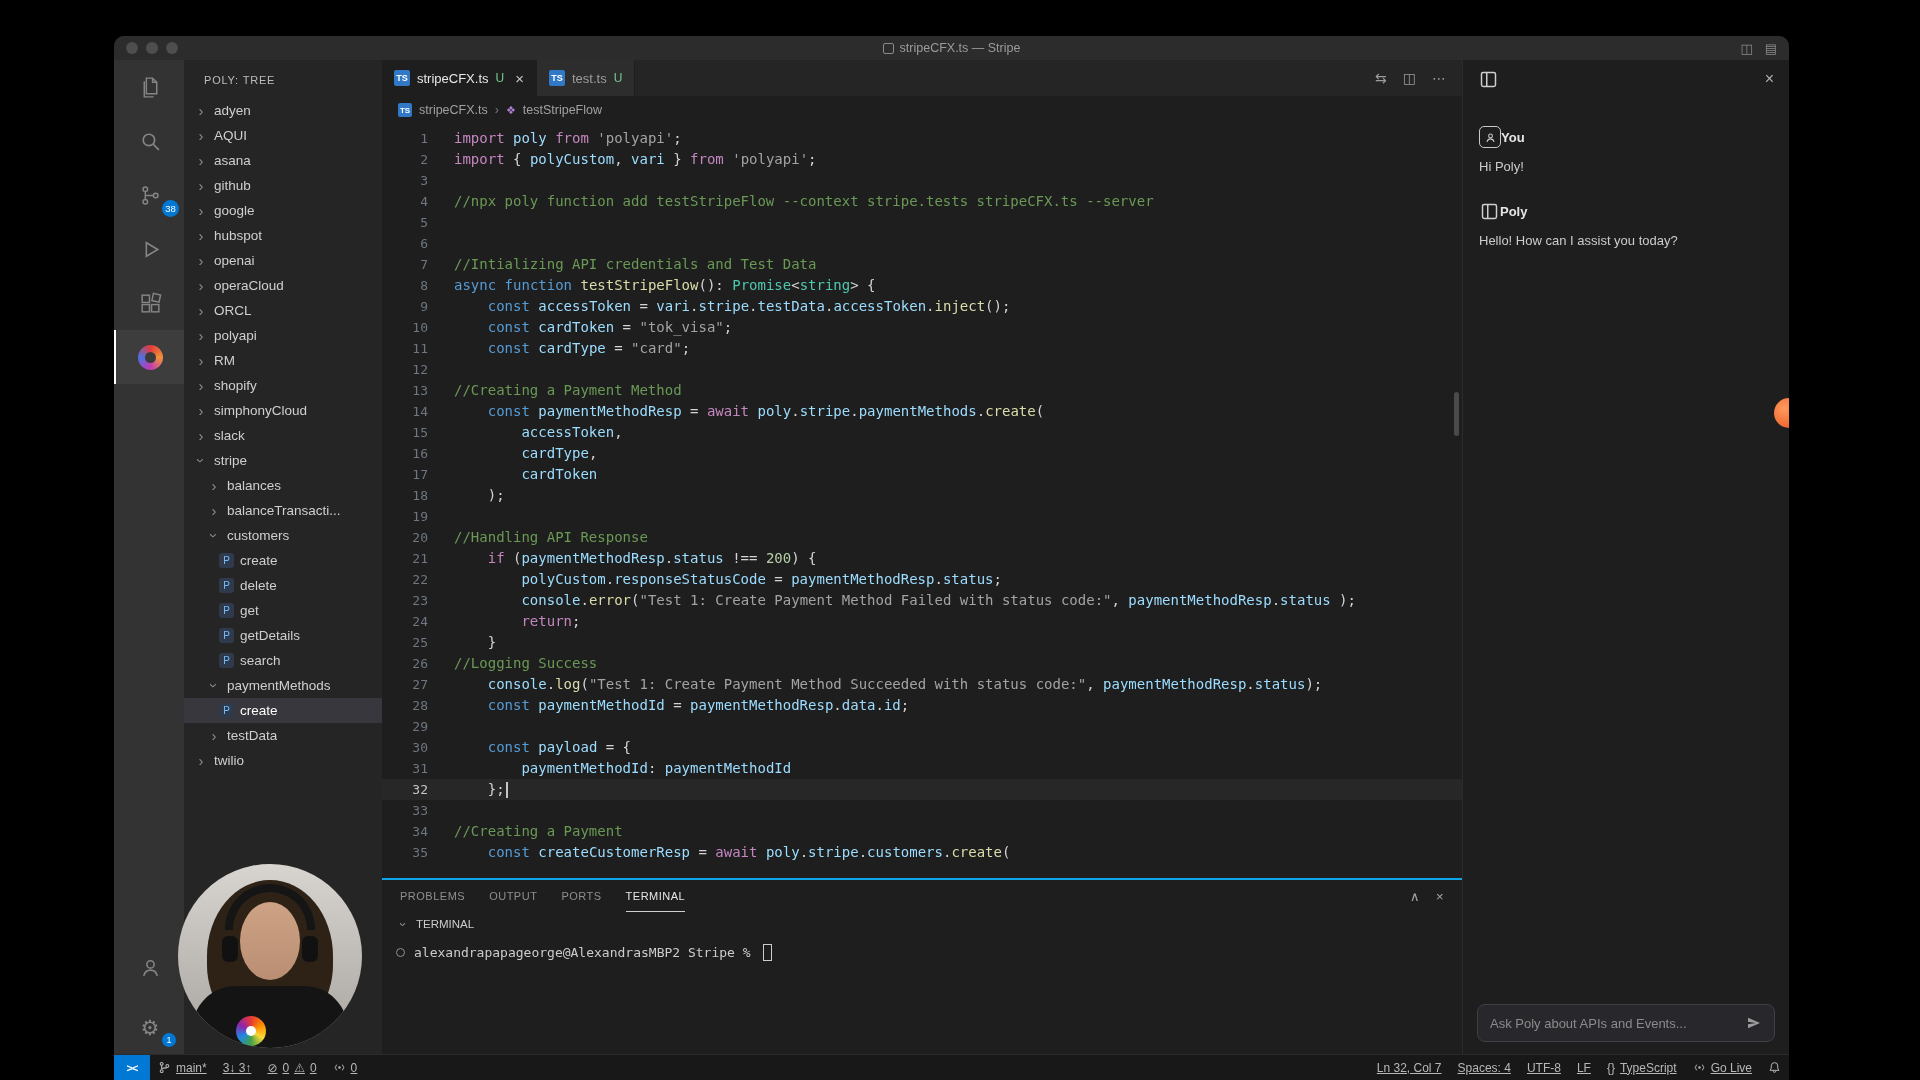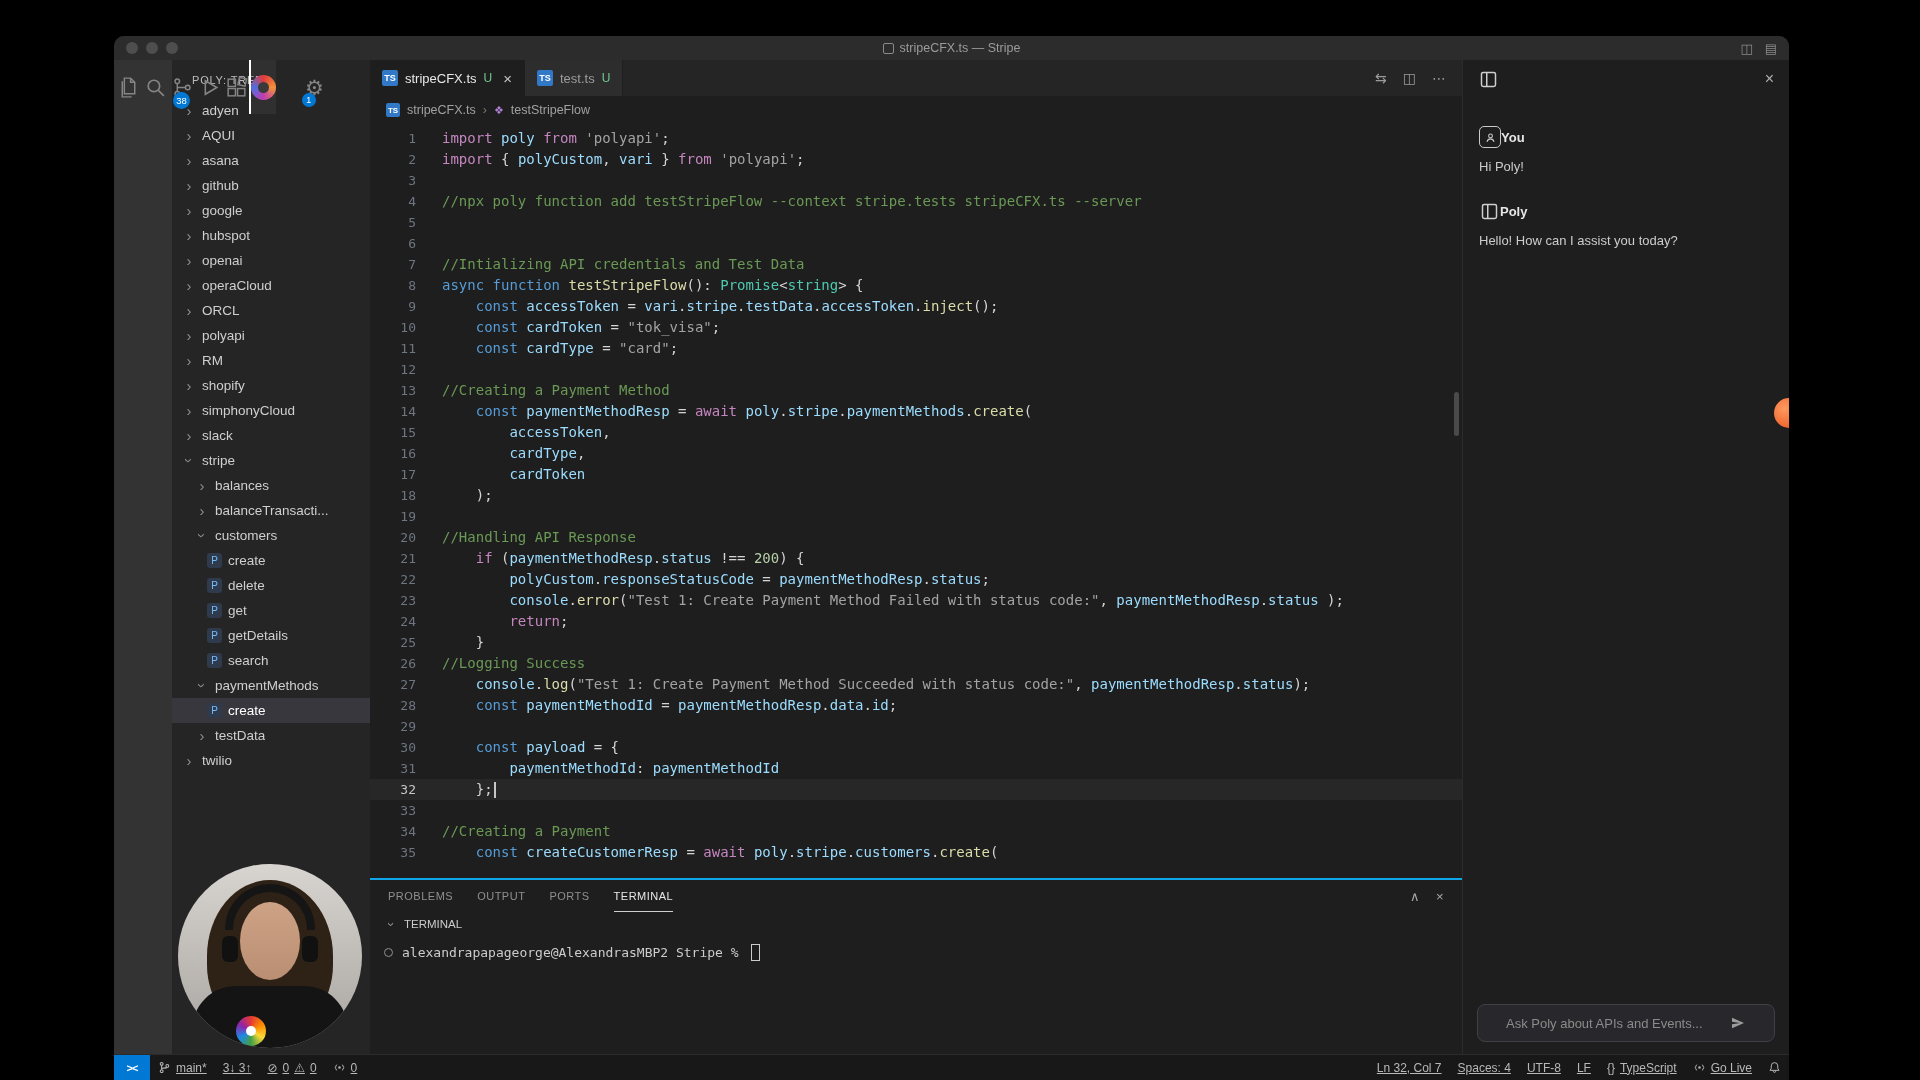--- a/index.html
+++ b/index.html
@@ -17,21 +17,21 @@
   .tl { width:12px; height:12px; border-radius:50%; background:#4e4e4e; }
   .wtitle { margin:0 auto; display:flex; align-items:center; gap:6px; color:#9b9b9b; font-size:12.5px; }
   .title-doc { width:11px; height:11px; border:1px solid #8a8a8a; border-radius:2px; }
   .titlebar-right { position:absolute; right:12px; top:0; height:100%; display:flex; align-items:center; gap:12px;
                     color:#8a8a8a; font-size:13px; }
 
   
   .body { flex:1; display:flex; min-height:0; position:relative; }
 
   
-  .activitybar { width:58px; background:#333333; display:flex; flex-direction:row; flex:none; }
+  .activitybar { width:70px; background:#333333; display:flex; flex-direction:column; flex:none; }
   .act-item { position:relative; height:54px; display:flex; align-items:center; justify-content:center;
               color:#858585; border-left:2px solid transparent; cursor:pointer; }
   .act-item svg { width:25px; height:25px; }
   .act-item.active { color:#ffffff; border-left-color:#ffffff; background:rgba(255,255,255,.05); }
   .act-bottom { margin-top:auto; margin-bottom:6px; }
   .scm-badge { position:absolute; right:5px; bottom:5px; min-width:17px; height:17px; padding:0 3px;
                border-radius:9px; background:#0078d4; color:#fff; font-size:9.5px;
                display:flex; align-items:center; justify-content:center; }
   .gear-badge { position:absolute; right:8px; bottom:7px; width:14px; height:14px; border-radius:50%;
                 background:#0078d4; color:#fff; font-size:9px; display:flex; align-items:center; justify-content:center; }
@@ -103,21 +103,21 @@
   .chat { width:327px; flex:none; border-left:1px solid #2b2b2b; background:#1e1e1e; position:relative;
           display:flex; flex-direction:column; }
   .chat-head { height:38px; flex:none; display:flex; align-items:center; padding:0 15px; }
   .chat-close { margin-left:auto; color:#b0b0b0; font-size:16px; cursor:pointer; }
   .chat-body { padding:28px 16px 0; }
   .msg-head { display:flex; align-items:center; color:#e6e6e6; font-size:13px; font-weight:bold; margin-bottom:11px; }
   .you-avatar { width:22px; height:22px; border:1.4px solid #c9c9c9; border-radius:5px;
                 display:flex; align-items:center; justify-content:center; }
   .msg-text { color:#cccccc; font-size:13px; margin-bottom:27px; }
   .chat-input { position:absolute; left:14px; right:14px; bottom:12px; height:38px; border:1px solid #3f3f46;
-                border-radius:8px; background:#28282c; display:flex; align-items:center; padding:0 28px; gap:8px; }
+                border-radius:8px; background:#28282c; display:flex; align-items:center; padding:0 12px; gap:8px; }
   .chat-input input { flex:1; background:transparent; border:none; outline:none; color:#bdbdbd; font-size:13px;
                       font-family:"Liberation Sans","DejaVu Sans",sans-serif; }
   .chat-input input::placeholder { color:#8b8b8b; }
   .edge-dot { position:absolute; right:-15px; top:338px; width:30px; height:30px; border-radius:50%;
               background:radial-gradient(circle at 35% 35%, #ff9a5e, #e8501e); }
 
   
   .statusbar { height:26px; flex:none; background:#181818; border-top:1px solid #2b2b2b;
                display:flex; align-items:stretch; font-size:12px; color:#b8b8b8; }
   .remote { width:36px; background:#0078d4; color:#fff; display:flex; align-items:center; justify-content:center;

